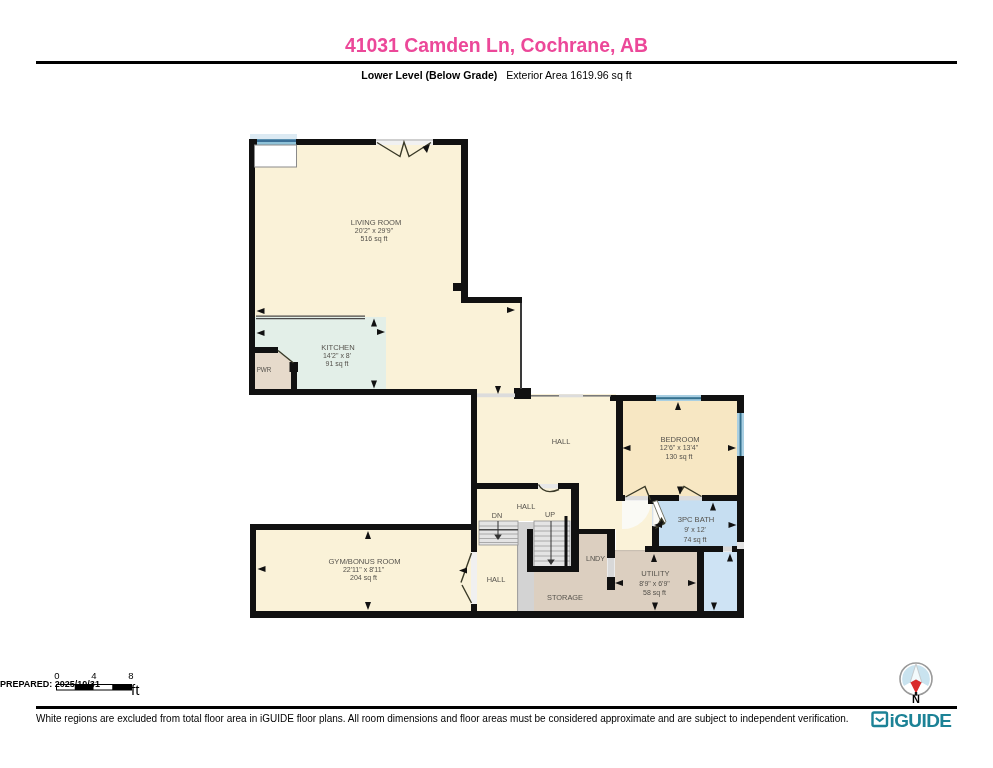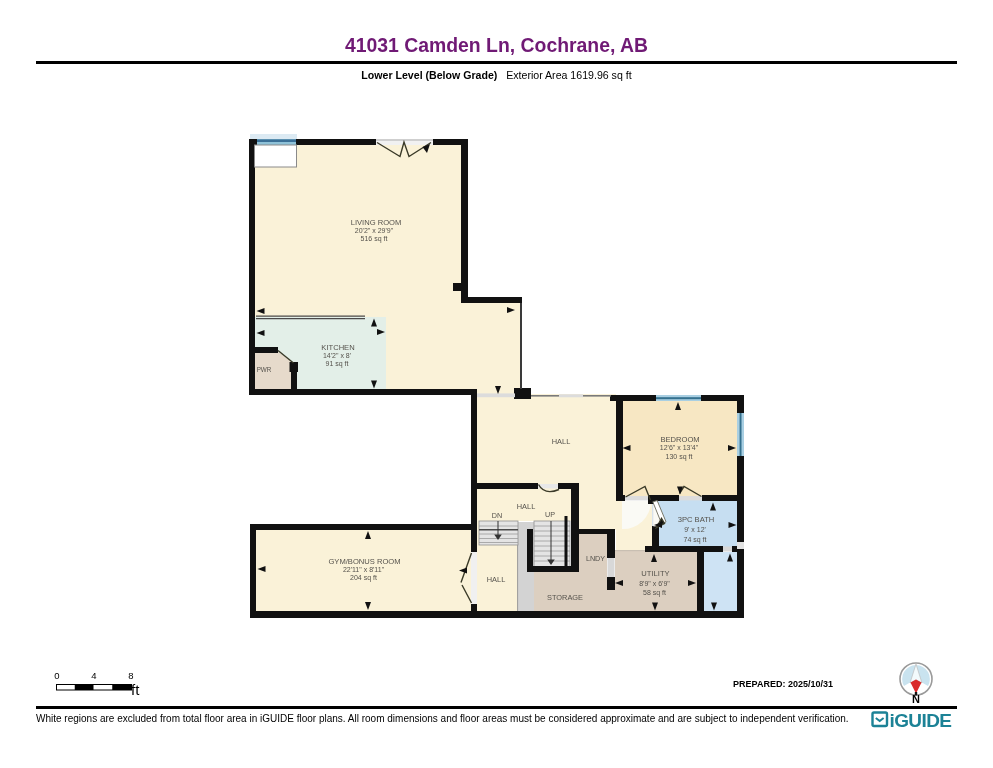--- a/index.html
+++ b/index.html
@@ -2,21 +2,21 @@
 <html><head>
 <meta charset="utf-8">
 <style>
 html,body{margin:0;padding:0;background:#fff;}
 body{width:993px;height:768px;position:relative;font-family:"Liberation Sans",sans-serif;overflow:hidden;}
 .abs{position:absolute;}
 </style>
 </head>
 <body>
 
-<div class="abs" style="left:0;top:34px;width:993px;text-align:center;font-size:19.4px;font-weight:bold;color:#701a75;">41031 Camden Ln, Cochrane, AB</div>
+<div class="abs" style="left:0;top:34px;width:993px;text-align:center;font-size:19.4px;font-weight:bold;color:#ec4899;">41031 Camden Ln, Cochrane, AB</div>
 
 <div class="abs" style="left:36px;top:61px;width:921px;height:3px;background:#000;"></div>
 
 <div class="abs" style="left:0;top:69px;width:993px;text-align:center;font-size:10.6px;color:#000;"><b>Lower Level (Below Grade)</b>&nbsp;&nbsp;&nbsp;Exterior Area 1619.96 sq ft</div>
 
 <svg class="abs" style="left:0;top:0;" width="993" height="768" viewBox="0 0 993 768">
 <g>
 
 <rect x="253" y="143" width="212" height="248" fill="#FAF2D8"></rect>
 
@@ -332,21 +332,21 @@
 <div class="abs" style="left:126px;top:670px;width:10px;text-align:center;font-size:9.5px;">8</div>
 
 <svg class="abs" style="left:56px;top:684px;" width="90" height="10" viewBox="0 0 90 10">
 <rect x="0.5" y="0.5" width="75" height="5.5" fill="#fff" stroke="#000" stroke-width="1"></rect>
 <rect x="18.75" y="0.5" width="18.75" height="5.5" fill="#000"></rect>
 <rect x="56.25" y="0.5" width="18.75" height="5.5" fill="#000"></rect>
 </svg>
 
 <div class="abs" style="left:131px;top:681px;font-size:15px;">ft</div>
 
-<div class="abs" style="left:0;top:679px;width:833px;text-align:right;font-size:9px;font-weight:bold;">PREPARED: 2025/10/31</div>
+<div class="abs" style="left:0;top:679px;width:833px;text-align:left;font-size:9px;font-weight:bold;">PREPARED: 2025/10/31</div>
 
 <svg class="abs" style="left:896px;top:659px;" width="40" height="40" viewBox="0 0 40 40">
 <circle cx="20" cy="20" r="16" fill="#fff" stroke="#9a9a9a" stroke-width="1.6"></circle>
 <path d="M20,6 A14,14 0 0,0 8,27 L20,20 Z" fill="#C9E3EF"></path>
 <path d="M20,6 A14,14 0 0,1 32,27 L20,20 Z" fill="#C9E3EF"></path>
 <path d="M20,5 L14,24 L20,21 L26,24 Z" fill="#F2FAFC" stroke="#bbb" stroke-width="0.7"></path>
 <path d="M14.5,23.5 L20,20.5 L25.5,23.5 L20,34.5 Z" fill="#D92B2B"></path>
 <rect x="18.8" y="33" width="2.4" height="3.5" fill="#111"></rect>
 </svg>
 

